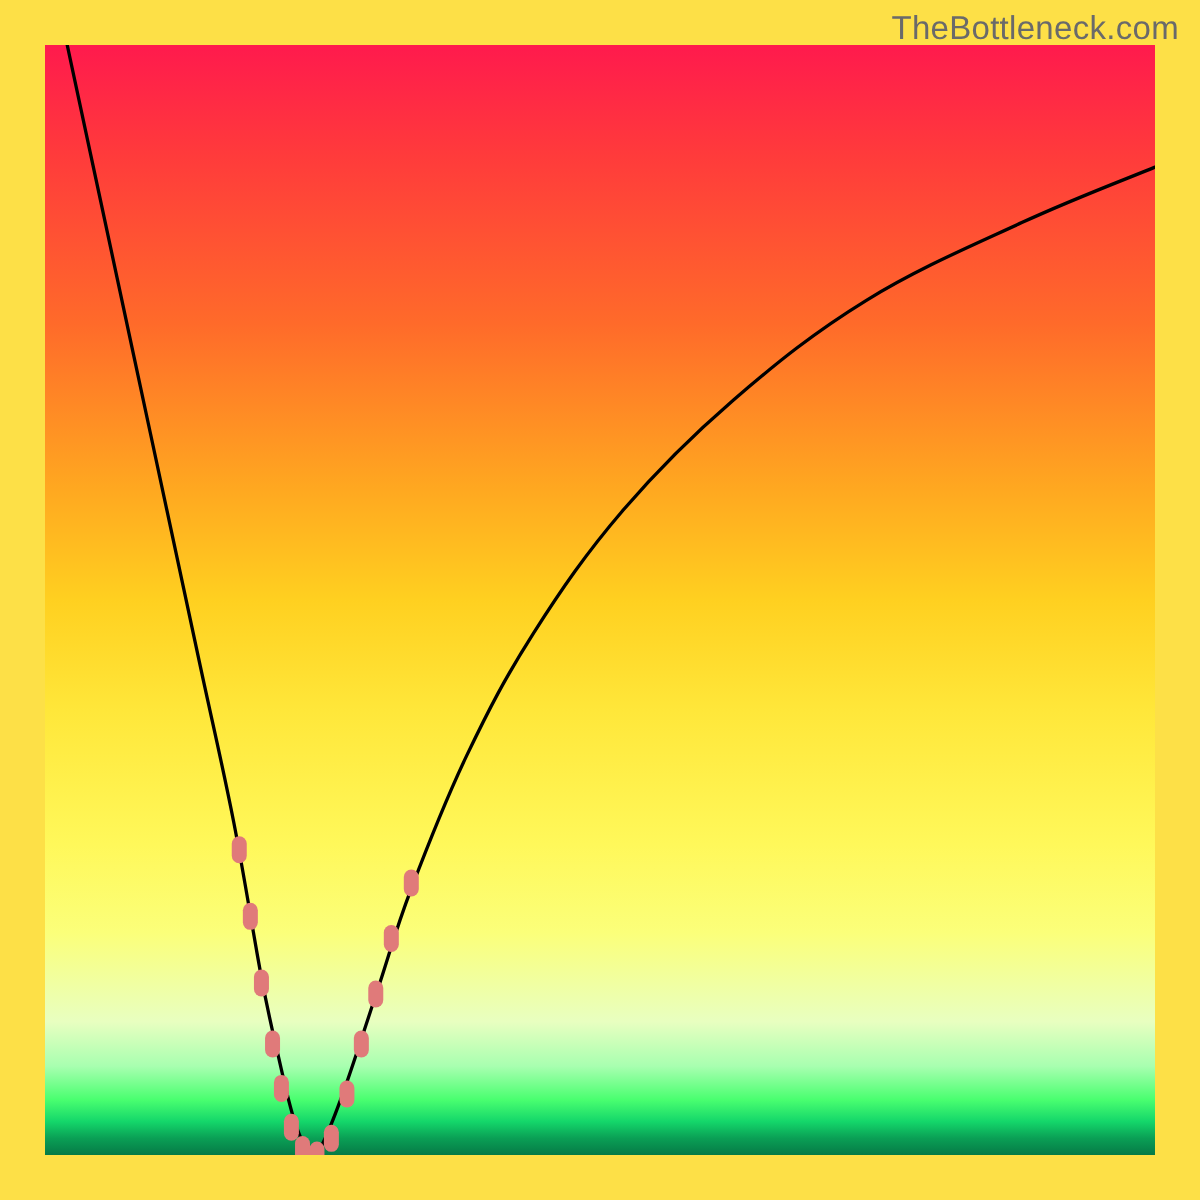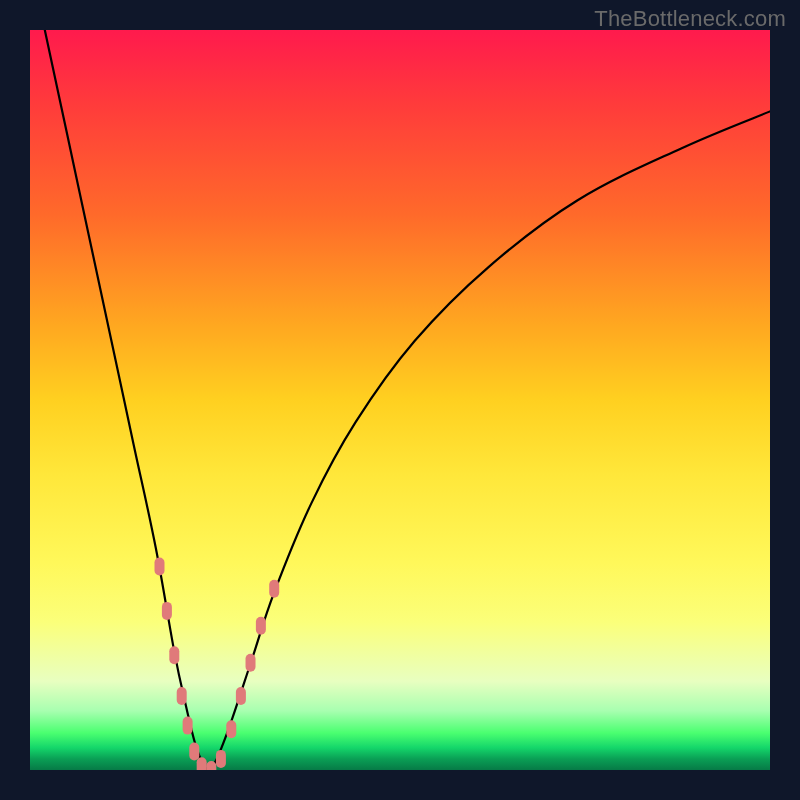--- a/index.html
+++ b/index.html
@@ -8,21 +8,21 @@
     width: 800px;
     height: 800px;
     overflow: hidden;
     background: #000;
     font-family: Arial, Helvetica, sans-serif;
   }
   .frame {
     position: absolute;
     left: 0; top: 0;
     width: 800px; height: 800px;
-    background: #0f172a;
+    background: #fde047;
   }
   .plot {
     position: absolute;
     left: 30px;
     top: 30px;
     width: 740px;
     height: 740px;
     overflow: hidden;
   }
   .gradient-bg {

